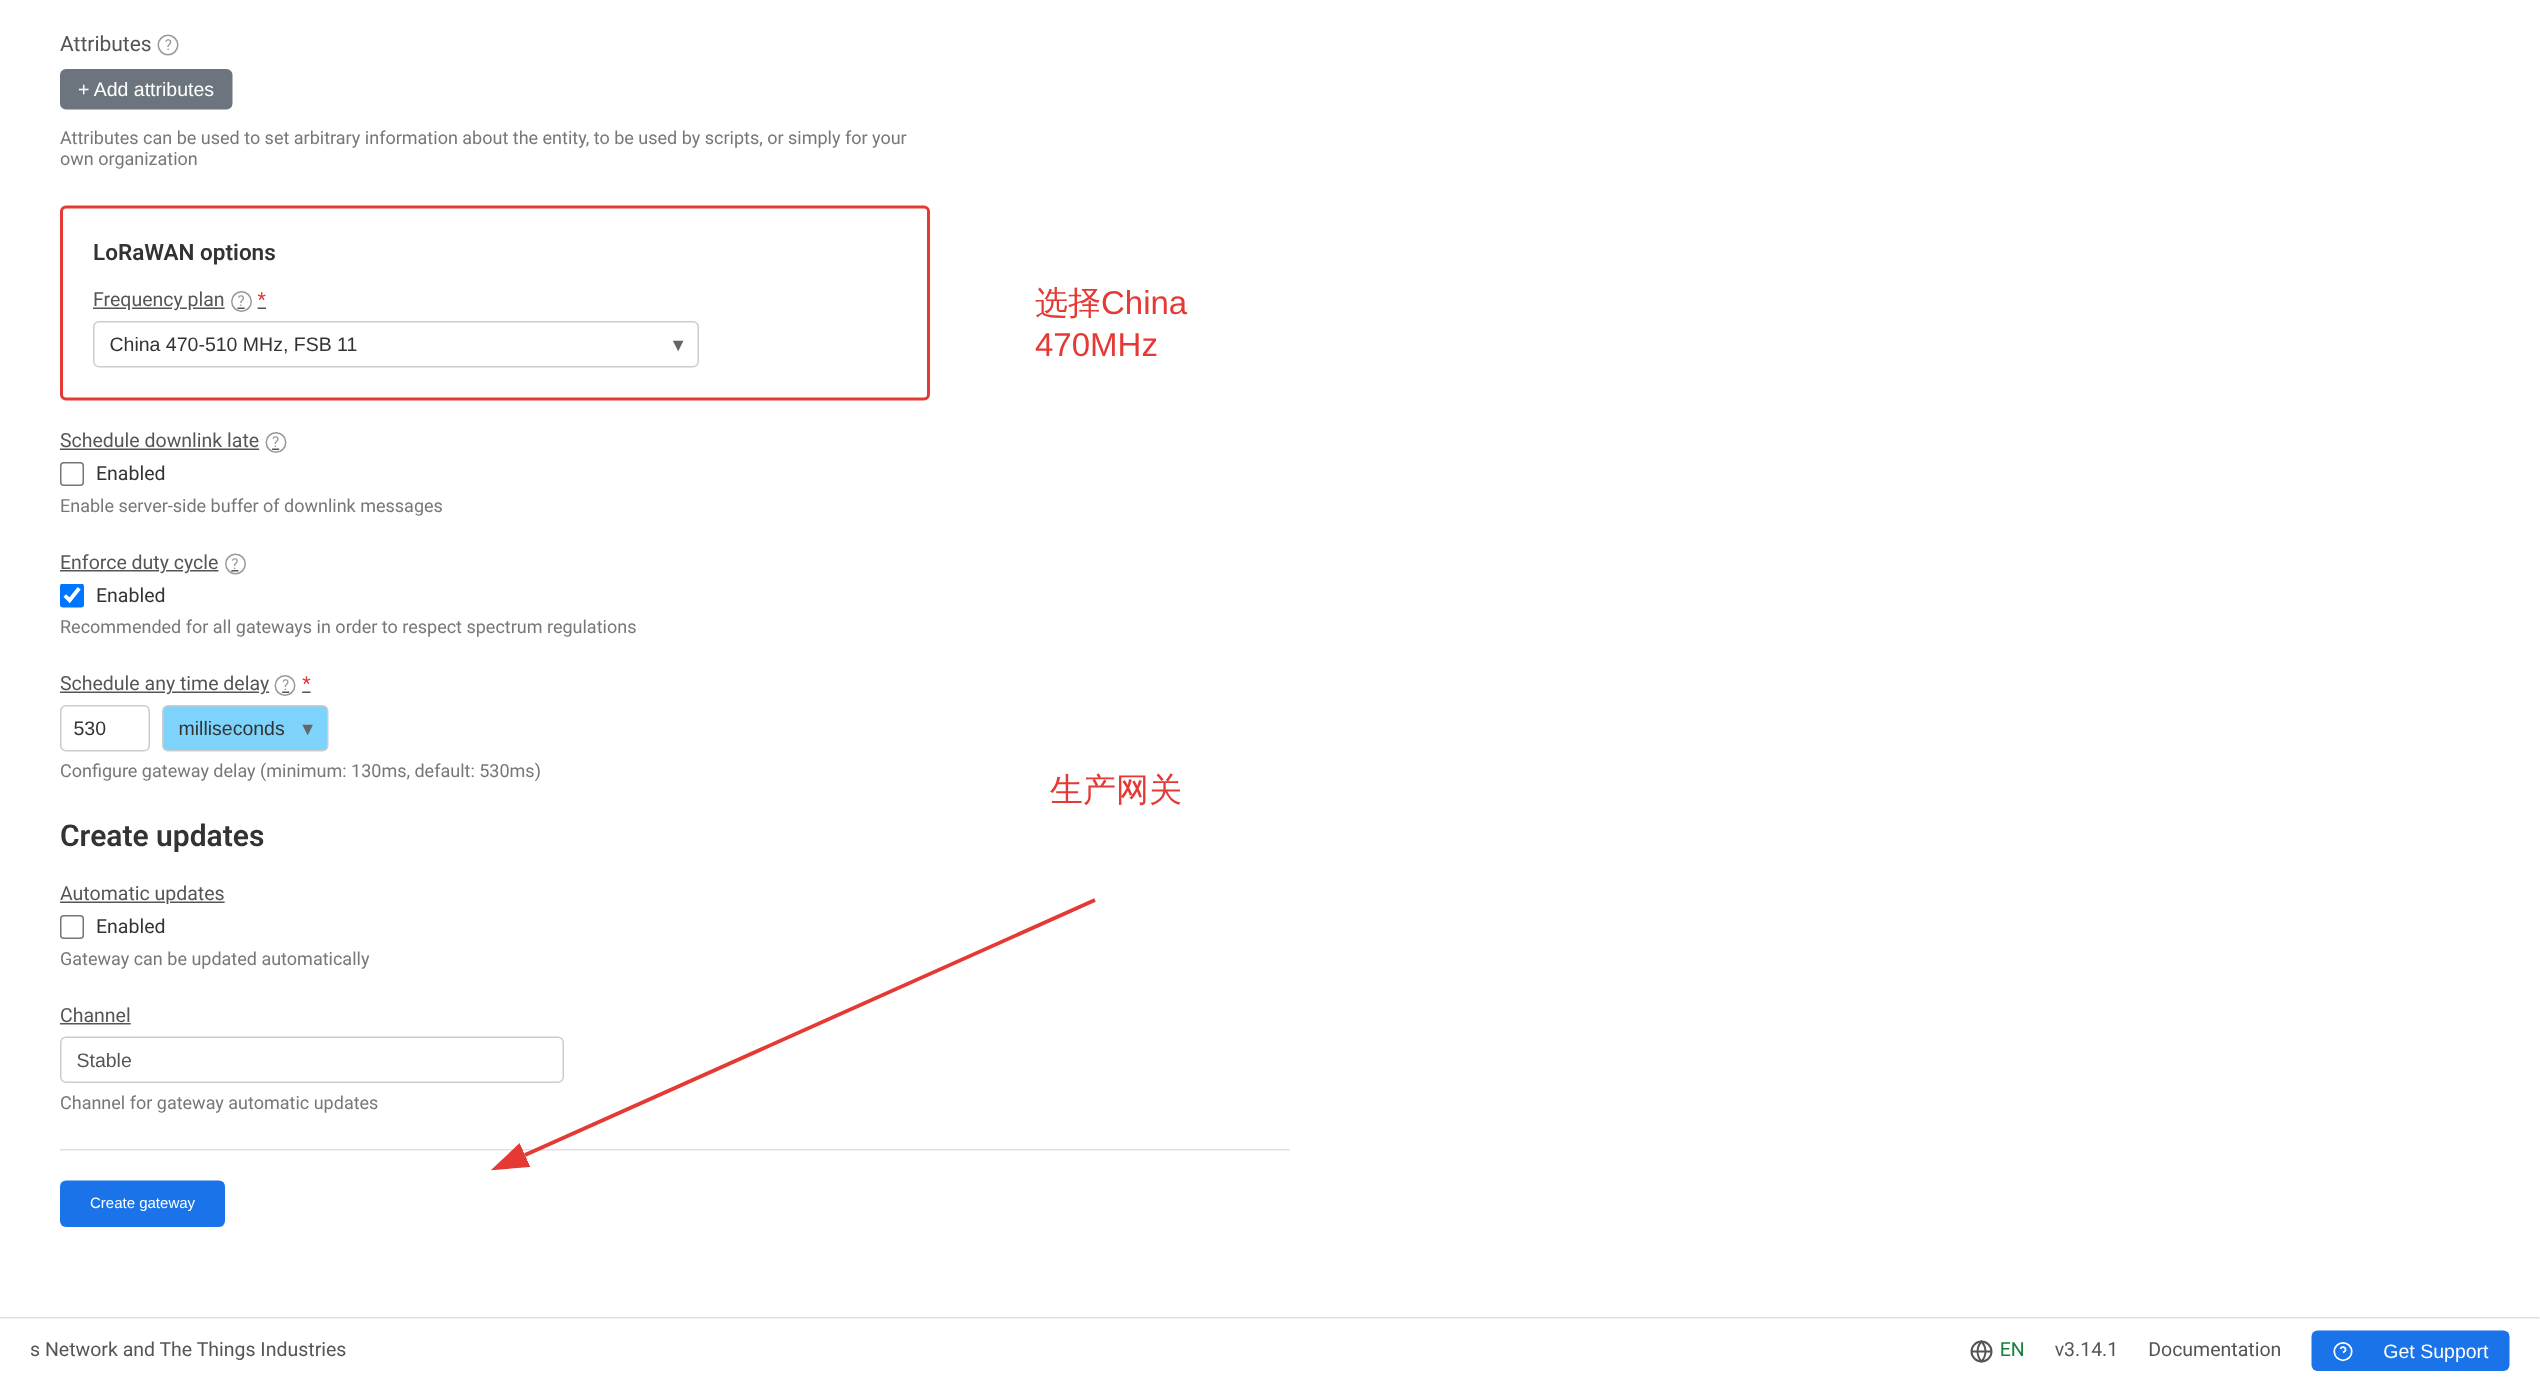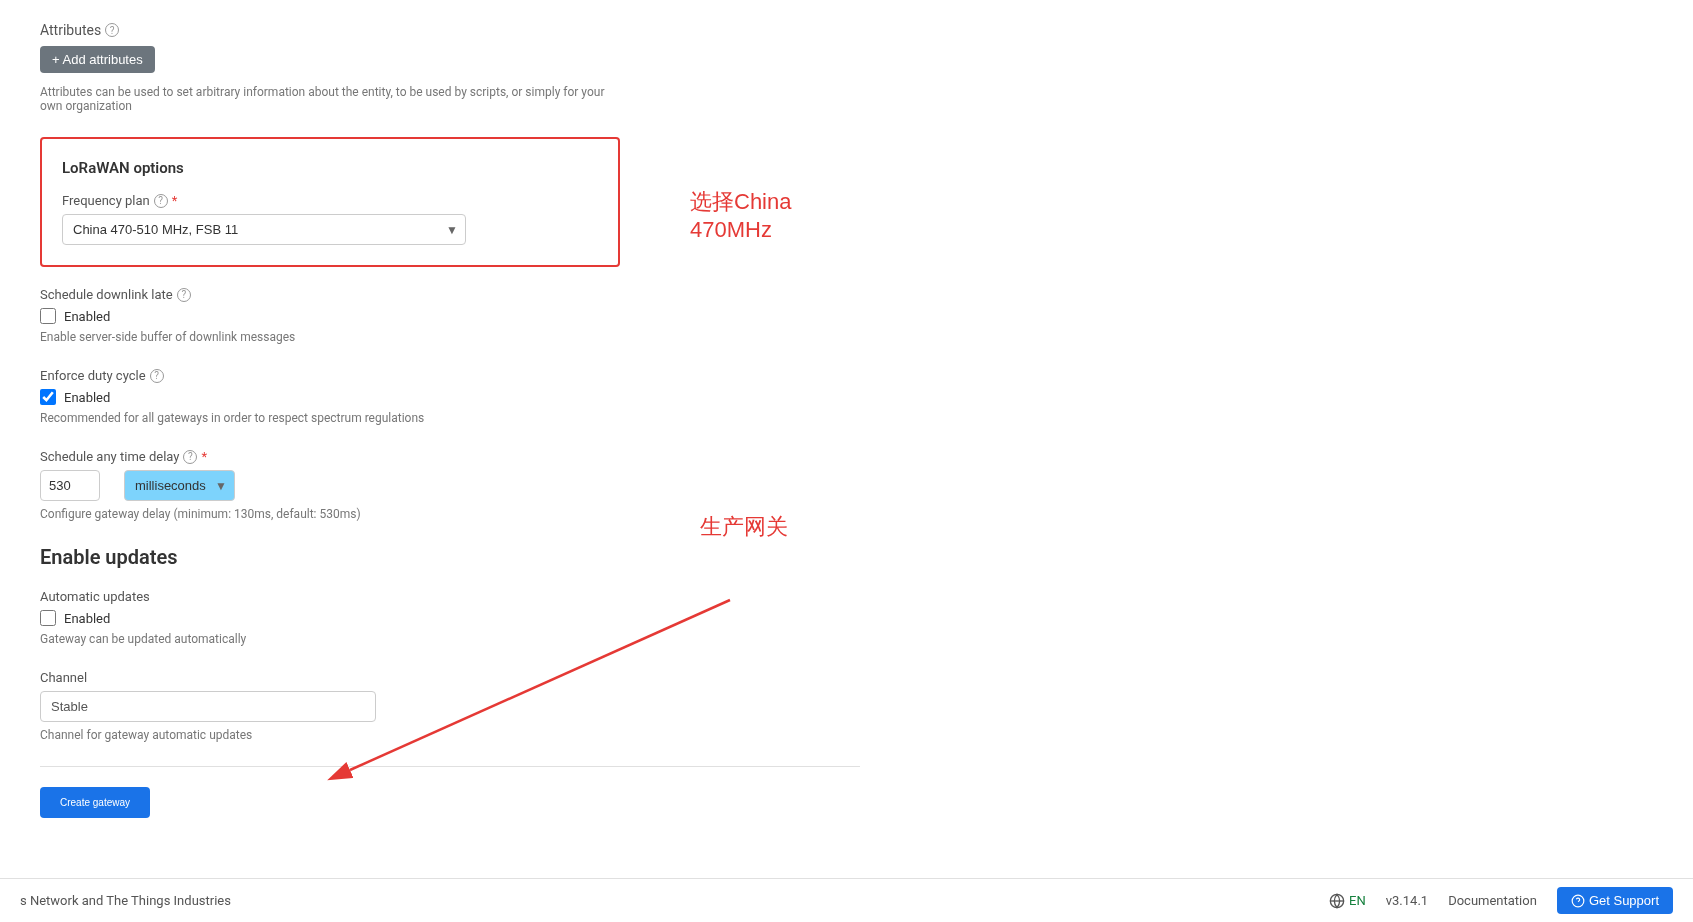--- a/index.html
+++ b/index.html
@@ -71,22 +71,23 @@
       font-size: 15px;
       font-weight: 600;
       color: #333;
       margin-bottom: 16px;
     }
     .field-label {
       font-size: 13px;
       color: #555;
       margin-bottom: 6px;
       display: flex;
-      align-items: center;
+      align-items: flex-end;
       gap: 4px;
+      text-decoration: underline;
     }
     .required-star {
       color: #e53935;
       font-size: 13px;
     }
     .select-wrapper {
       position: relative;
       display: inline-block;
       width: 404px;
     }
@@ -144,21 +145,21 @@
     }
     .help-text {
       font-size: 12px;
       color: #777;
     }
 
     
     .delay-row {
       display: flex;
       align-items: center;
-      gap: 24px;
+      gap: 8px;
       margin-bottom: 6px;
     }
     .delay-input {
       width: 60px;
       padding: 7px 8px;
       border: 1px solid #ccc;
       border-radius: 4px;
       font-size: 13px;
       color: #333;
     }
@@ -270,21 +271,21 @@
     .get-support-btn {
       background: #1a73e8;
       color: #fff;
       border: none;
       border-radius: 4px;
       padding: 6px 14px;
       font-size: 13px;
       cursor: pointer;
       display: flex;
       align-items: flex-end;
-      gap: 4px;
+      gap: 20px;
     }
   </style>
 </head>
 <body>
 
 <div class="main-content" style="padding-top: 10px;">
 
   <div class="form-section">
     <div class="section-label">
       <span>Attributes</span>
@@ -351,21 +352,21 @@
           <option value="milliseconds">milliseconds</option>
           <option value="seconds">seconds</option>
         </select>
         <span class="select-arrow">▼</span>
       </div>
     </div>
     <div class="help-text">Configure gateway delay (minimum: 130ms, default: 530ms)</div>
   </div>
 
   <div>
-    <div class="section-heading">Enable updates</div>
+    <div class="section-heading">Create updates</div>
 
     <div class="form-section">
       <div class="field-label">
         <span>Automatic updates</span>
       </div>
       <div class="checkbox-row">
         <input type="checkbox" id="auto-update-cb" style="">
         <label for="auto-update-cb" class="checkbox-label">Enabled</label>
       </div>
       <div class="help-text">Gateway can be updated automatically</div>

